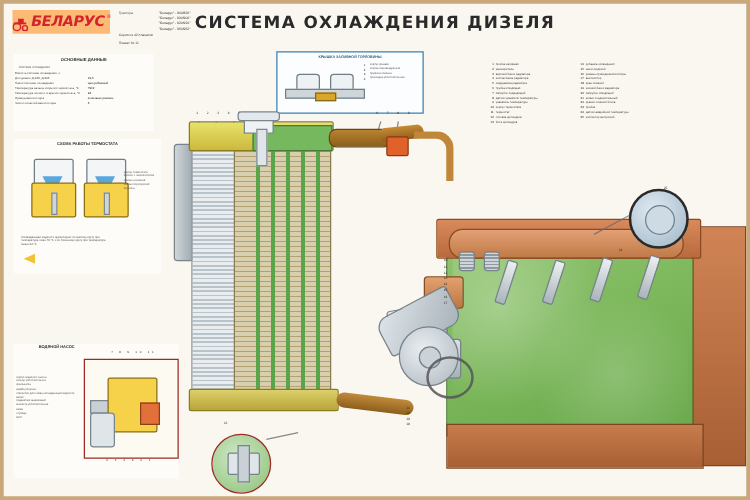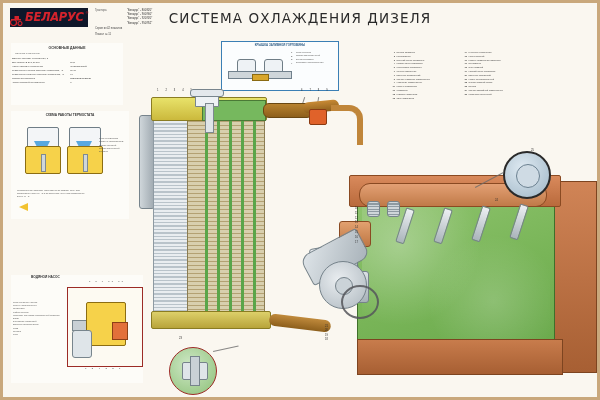--- a/index.html
+++ b/index.html
@@ -2,35 +2,35 @@
 <html><head>
 <meta charset="utf-8">
 <style>
   html,body{margin:0;padding:0;background:#fff;}
   body{width:600px;height:400px;overflow:hidden;font-family:"Liberation Sans",sans-serif;}
   #poster{position:relative;width:600px;height:400px;background:#faf7f0;
           border:3px solid #c9a87c;box-sizing:border-box;overflow:hidden;}
 
   
   .logo{position:absolute;left:7px;top:5px;width:78px;height:19px;
-        background:#0f172a;display:flex;align-items:center;gap:2px;}
+        background:#fdba74;display:flex;align-items:center;gap:2px;}
   .logo-mark{width:13px;height:12px;position:relative;flex:0 0 auto;}
   .logo-txt{font-family:"DejaVu Sans",sans-serif;font-weight:bold;font-style:italic;
             font-size:11.5px;color:#d4232c;letter-spacing:-0.3px;line-height:1;}
   .logo-tm{font-size:4px;color:#d4232c;align-self:flex-start;margin-top:2px;}
 
   .model-list{position:absolute;left:92px;top:6px;width:85px;
               font-size:2.7px;line-height:1.55;color:#3a3a3a;}
   .model-list .row{display:flex;gap:2px;}
   .model-list .k{width:30px;color:#555;}
   .model-list .v{color:#333;}
   .model-foot{margin-top:1.5px;color:#444;}
 
   .title{position:absolute;left:0;right:0;top:7px;text-align:center;
-         font-family:"DejaVu Sans",sans-serif;font-weight:normal;font-size:13.5px;
+         font-family:"DejaVu Sans",sans-serif;font-weight:bold;font-size:13.5px;
          letter-spacing:1.1px;color:#2a2a2a;}
 
   
   .panel{position:absolute;background:#fdfcf8;box-sizing:border-box;}
 
   
   #basic-data{left:8px;top:40px;width:112px;height:62px;}
   #basic-data .bd-title{font-size:3.4px;font-weight:bold;text-align:center;color:#333;margin-top:3px;}
   #basic-data .bd-sub{font-size:2.5px;color:#666;margin:2px 0 0 4px;}
   #basic-data table{width:100%;border-collapse:collapse;margin-top:2px;}

